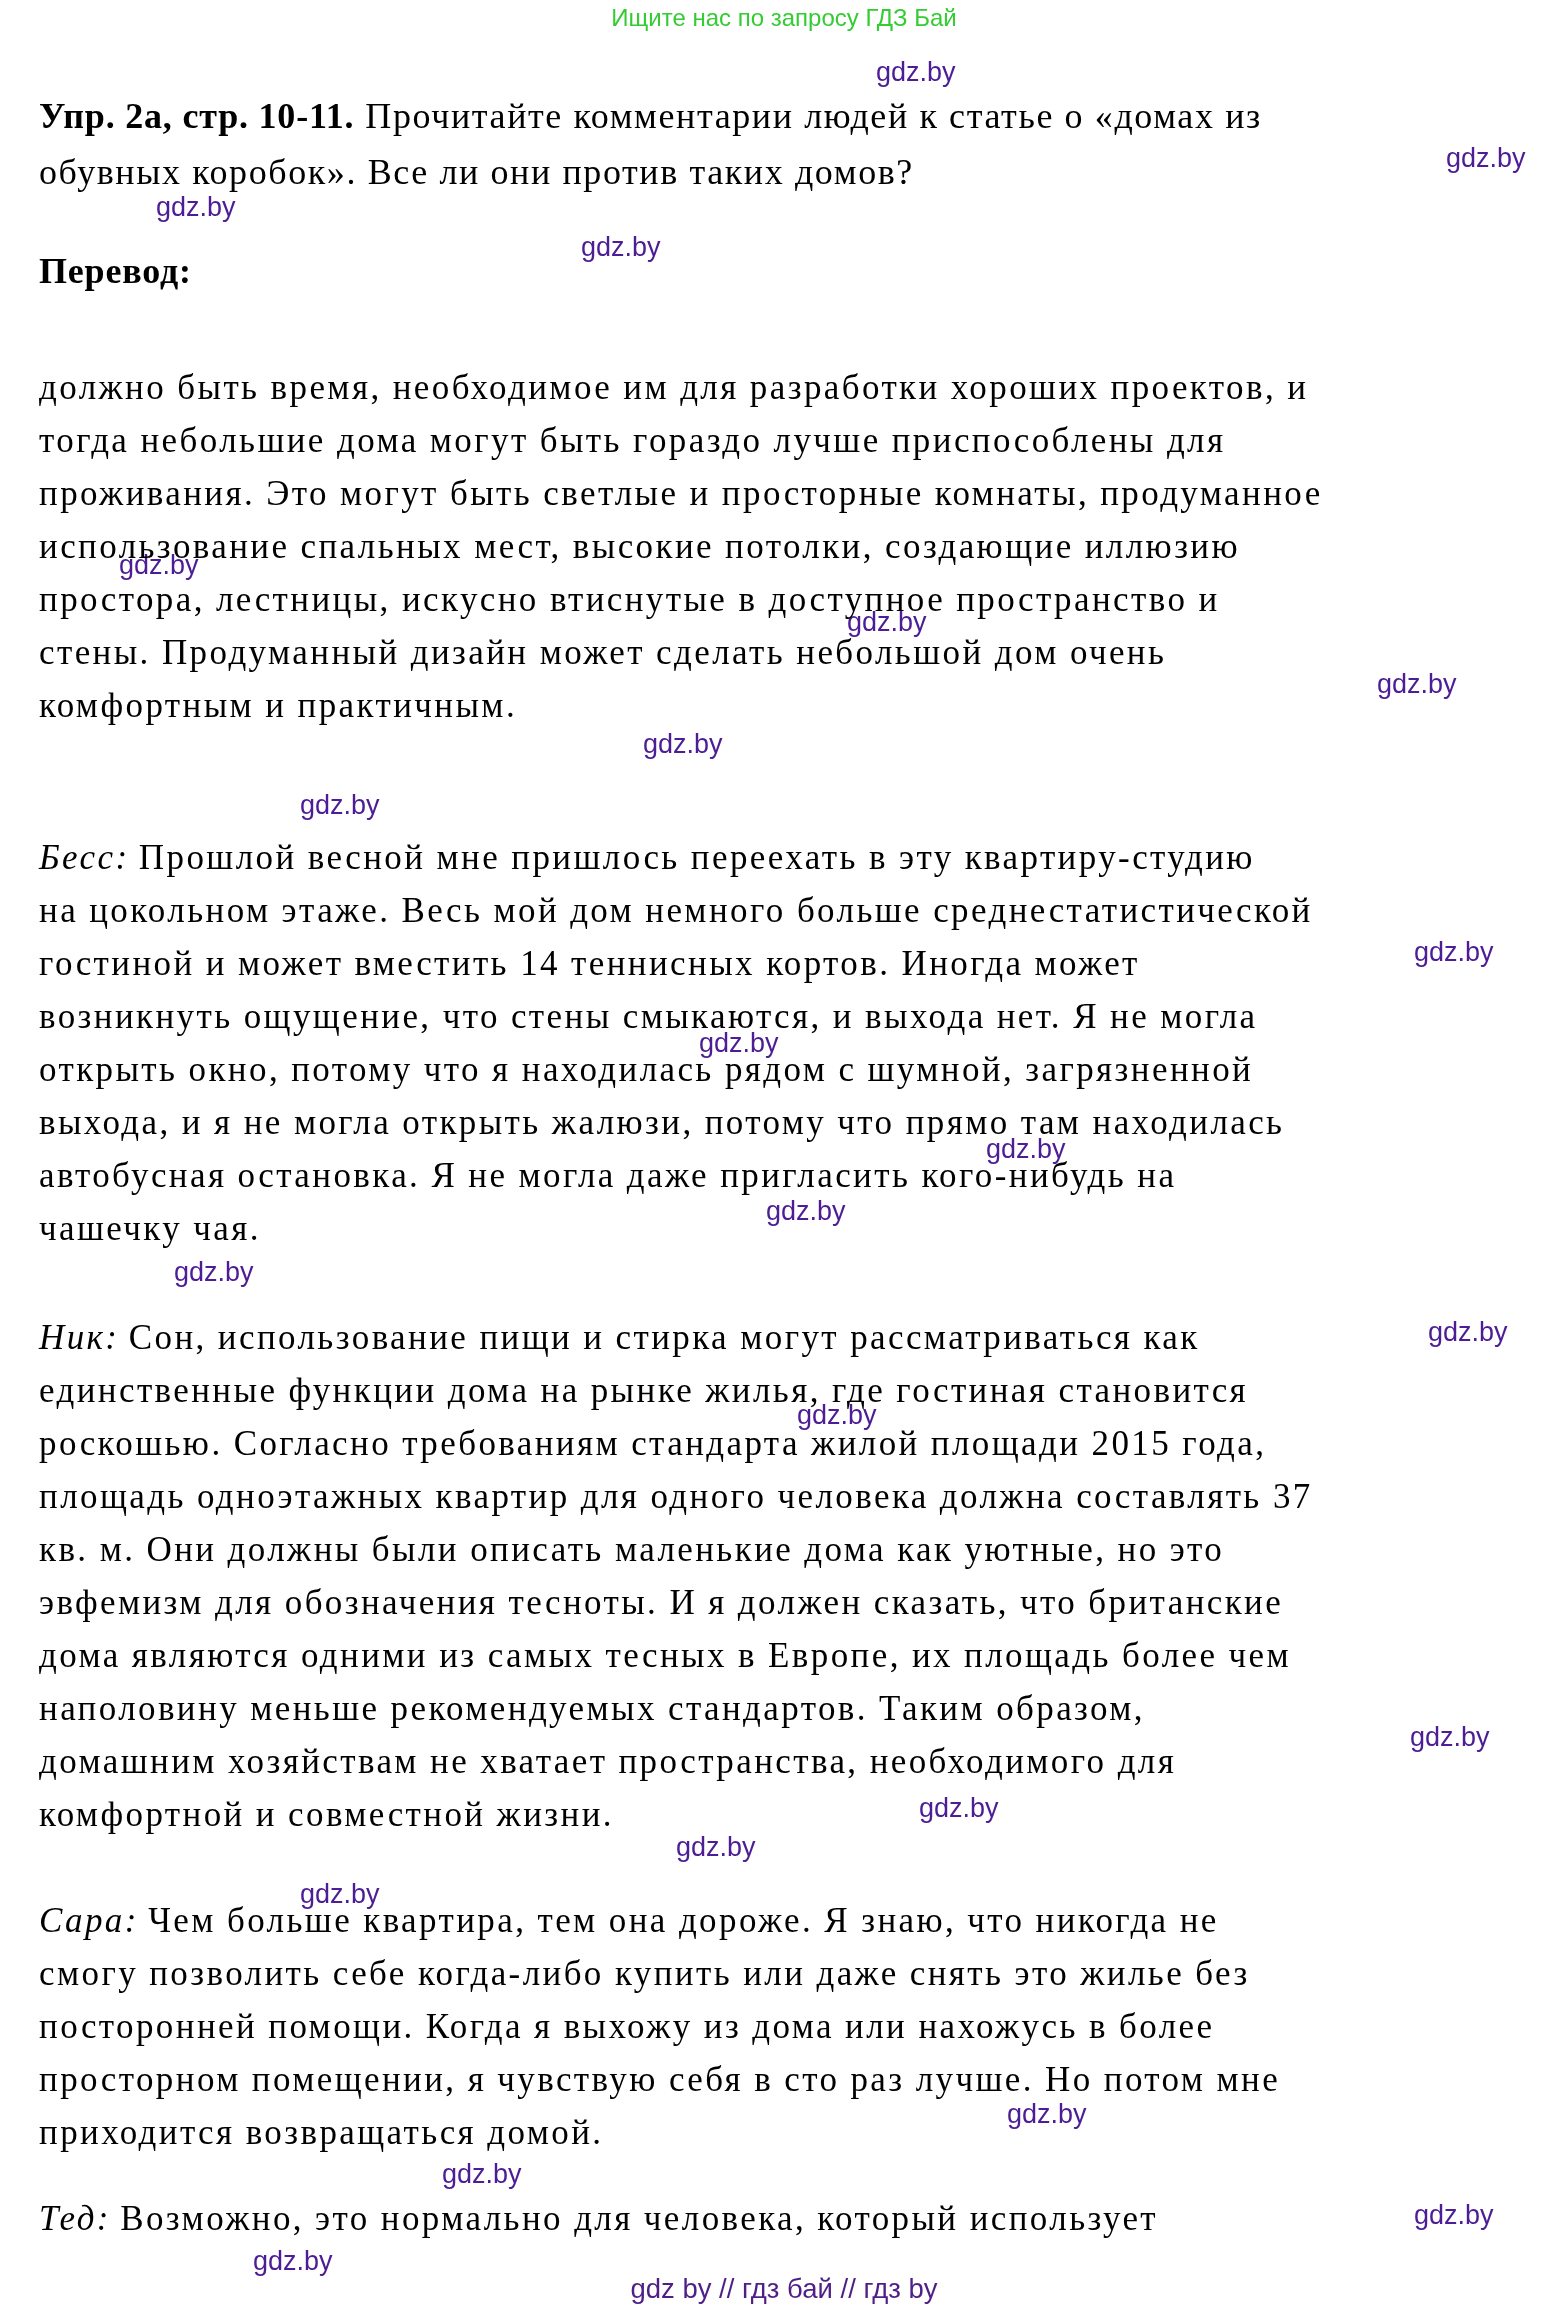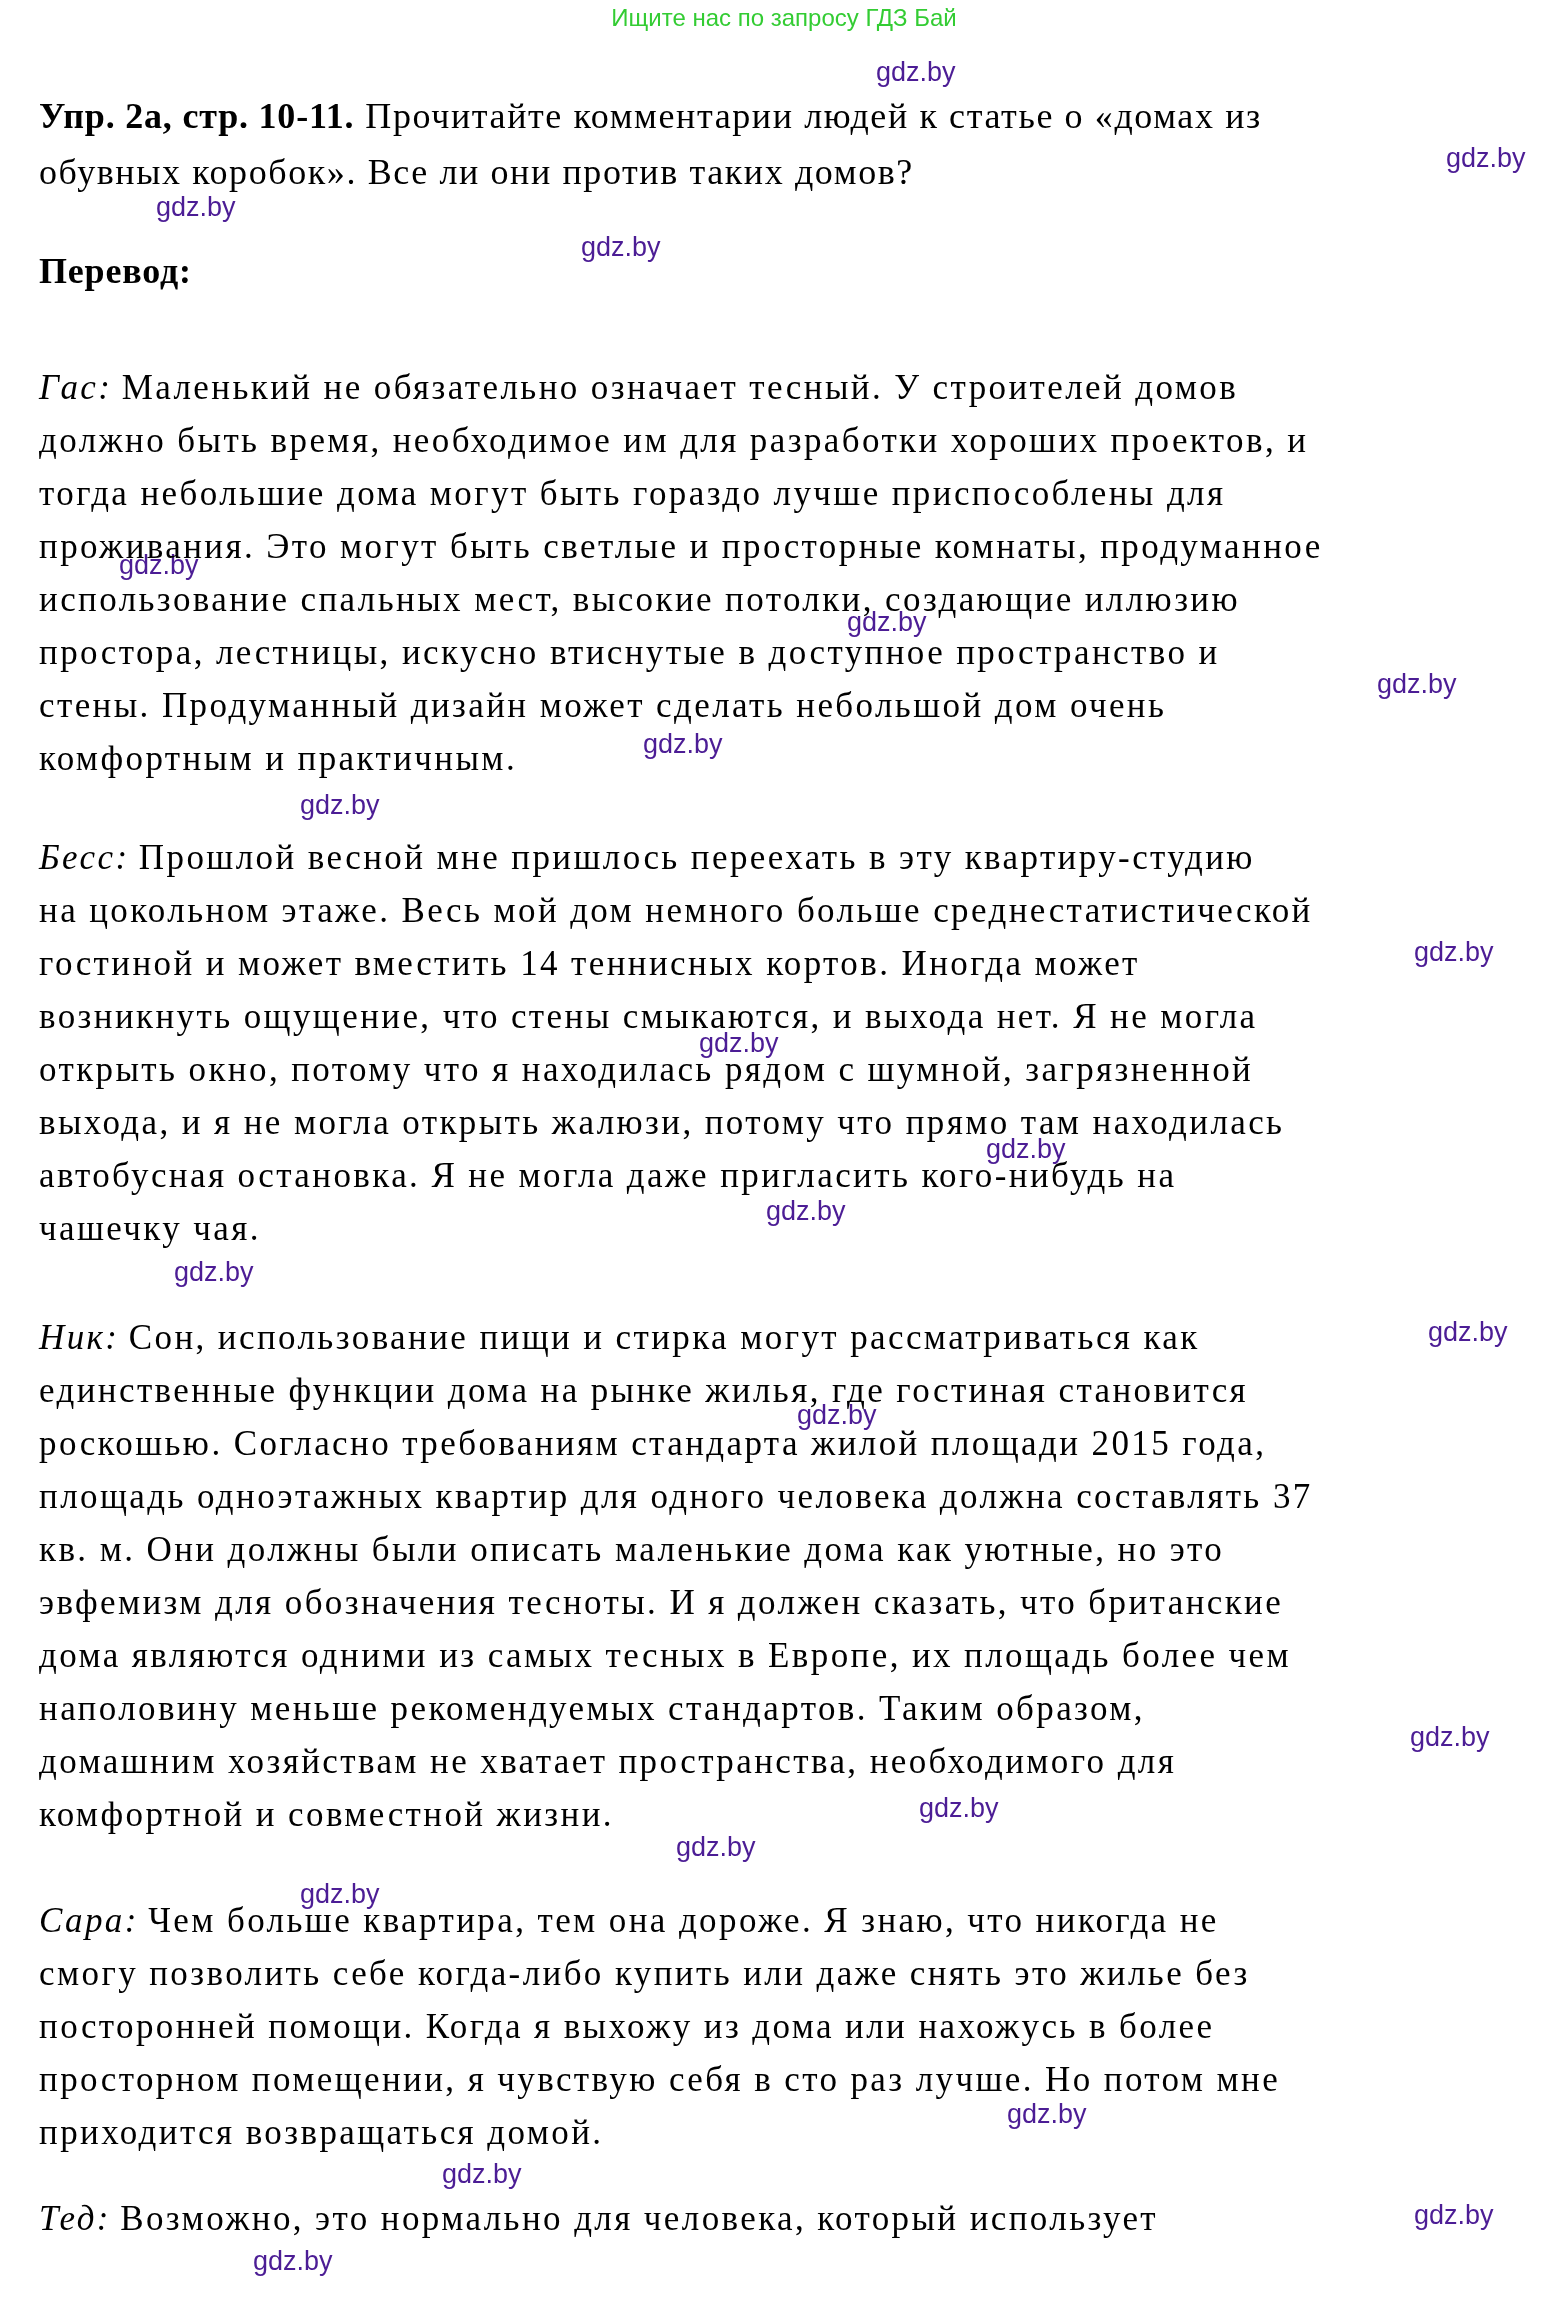--- a/index.html
+++ b/index.html
@@ -100,21 +100,20 @@
   <div class="heading">
     <div class="line">
       <span class="bold">Упр. 2а, стр. 10-11.</span><span>Прочитайте комментарии людей к статье о «домах из</span>
     </div>
     <div class="line">обувных коробок». Все ли они против таких домов?</div>
   </div>
 
   <div class="perevod">Перевод:</div>
 
   <div class="para para-gas">
-    <div class="line"><span class="speaker">Гас:</span><span>Маленький не обязательно означает тесный. У строителей домов</span></div>
     <div class="line">должно быть время, необходимое им для разработки хороших проектов, и</div>
     <div class="line">тогда небольшие дома могут быть гораздо лучше приспособлены для</div>
     <div class="line">проживания. Это могут быть светлые и просторные комнаты, продуманное</div>
     <div class="line">использование спальных мест, высокие потолки, создающие иллюзию</div>
     <div class="line">простора, лестницы, искусно втиснутые в доступное пространство и</div>
     <div class="line">стены. Продуманный дизайн может сделать небольшой дом очень</div>
     <div class="line">комфортным и практичным.</div>
   </div>
 
   <div class="para para-bess">
@@ -146,15 +145,16 @@
   </div>
 
   <div class="para para-sara">
     <div class="line"><span class="speaker">Сара:</span><span>Чем больше квартира, тем она дороже. Я знаю, что никогда не</span></div>
     <div class="line">смогу позволить себе когда-либо купить или даже снять это жилье без</div>
     <div class="line">посторонней помощи. Когда я выхожу из дома или нахожусь в более</div>
     <div class="line">просторном помещении, я чувствую себя в сто раз лучше. Но потом мне</div>
     <div class="line">приходится возвращаться домой.</div>
   </div>
 
+  <div class="footer">gdz by  //  гдз бай  //  гдз by</div>
 
 </div>
 
 
 </body></html>

